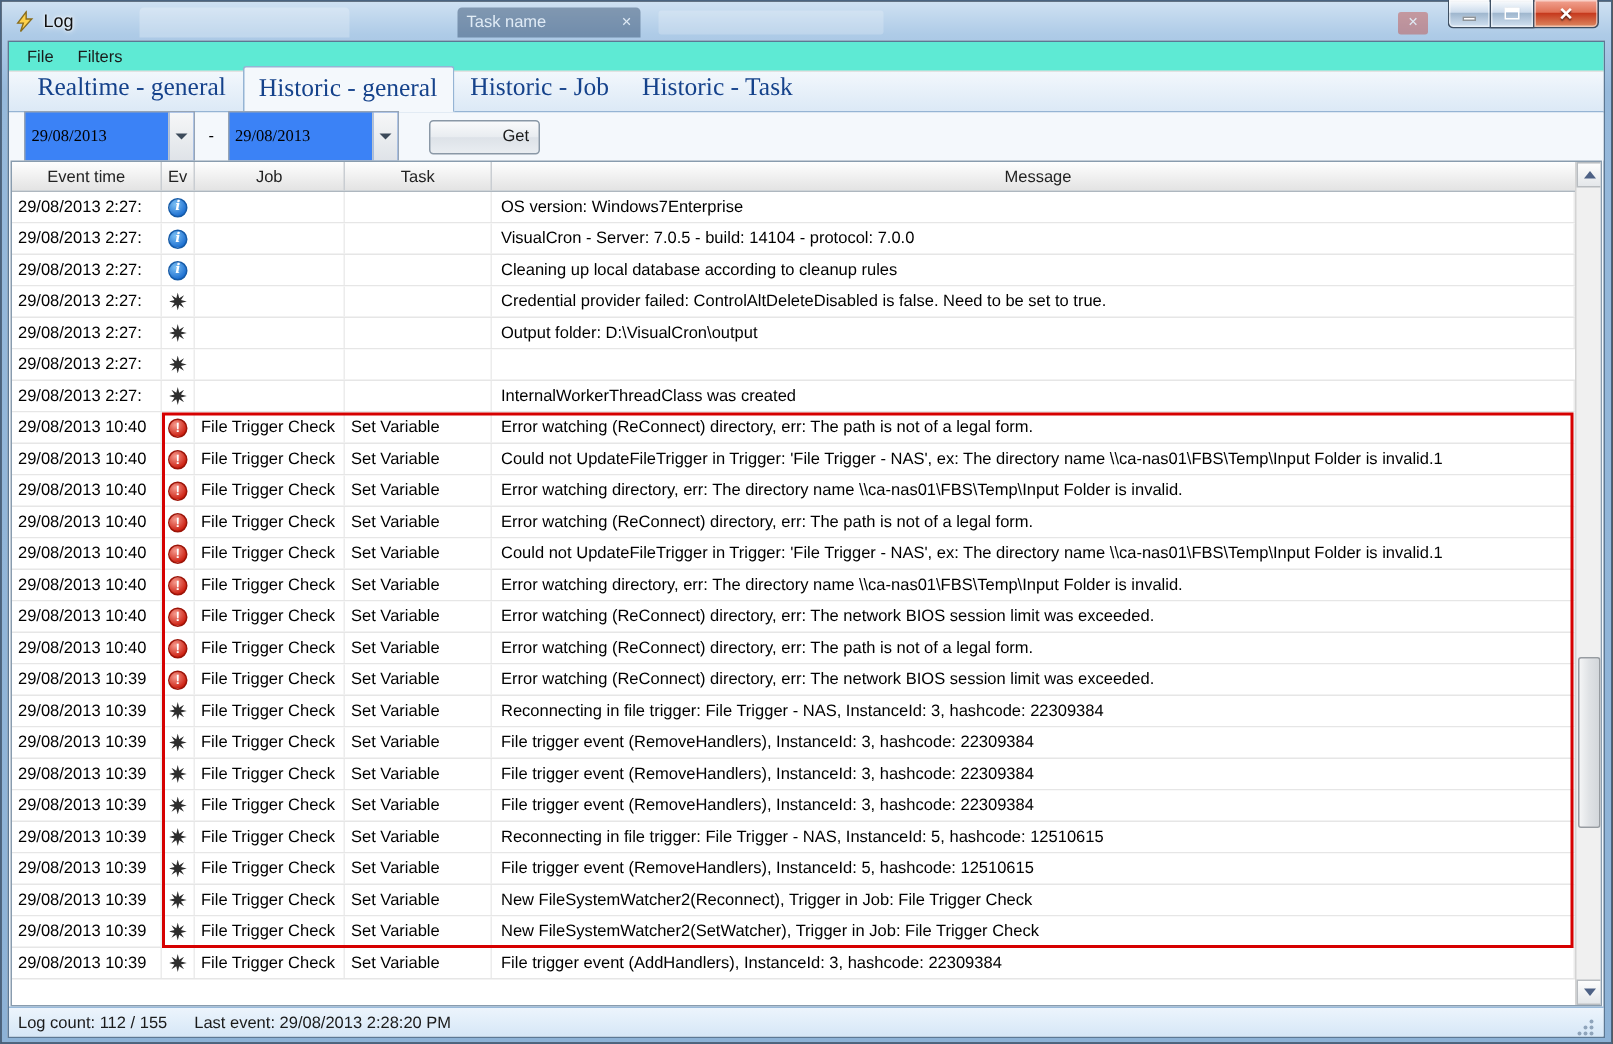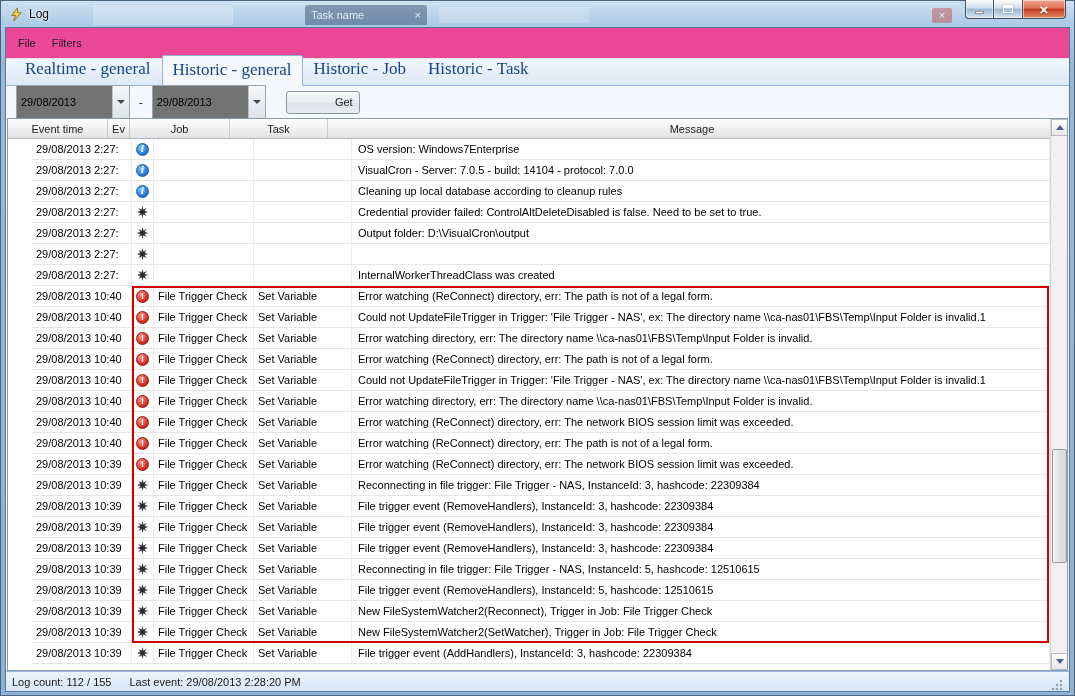--- a/index.html
+++ b/index.html
@@ -29,44 +29,44 @@
     background:linear-gradient(180deg,rgba(255,255,255,.95),rgba(207,221,236,.8) 45%,rgba(148,172,196,.75) 50%,rgba(214,228,242,.9)); }
   .btn-max{ width:28px; border-left:none; border-right:none;
     background:linear-gradient(180deg,rgba(255,255,255,.95),rgba(207,221,236,.8) 45%,rgba(148,172,196,.75) 50%,rgba(214,228,242,.9)); }
   .btn-close{ width:44px; border-radius:0 0 4px 0; color:#fff;
     background:linear-gradient(180deg,#f2a493,#e07257 45%,#c63a1e 50%,#dd8a62); }
   .min-glyph{ width:9px; height:3px; background:#fff; border:1px solid rgba(50,60,70,.55); margin-top:7px; }
   .max-glyph{ width:10px; height:8px; border:1px solid #fff; border-top:3px solid #fff; box-shadow:0 0 1px rgba(0,0,0,.45); }
   .close-glyph{ font-size:15px; font-weight:bold; line-height:15px; text-shadow:0 1px 1px rgba(0,0,0,.5); }
   
   .client{ height:665px; background:#f4f8fc; border:1px solid #5c7894; display:flex; flex-direction:column; }
-  .menubar{ height:31px; background:#ec4899; border-bottom:1px solid #e2e2e2; display:flex; align-items:center; padding:0 4px; }
+  .menubar{ height:20px; background:#5eead4; border-bottom:1px solid #e2e2e2; display:flex; align-items:center; padding:0 4px; }
   .menu-item{ font-size:11px; color:#1a1a1a; padding:3px 8px; }
   .tabstrip{ height:27px; display:flex; align-items:flex-end; padding:4px 8px 0 8px;
              background:linear-gradient(180deg,#f2f7fc,#dce9f6); border-bottom:1px solid #95b4d4; }
   .tab{ font-size:17px; color:#15428b; padding:4px 10px 5px; border:1px solid transparent; white-space:nowrap;font-family:Liberation Serif, serif; }
   .tab.active{ background:#f4f8fc; border-color:#95b4d4; border-bottom-color:#f4f8fc; margin-bottom:-1px; border-radius:2px 2px 0 0; }
   .toolbar{ height:32px; display:flex; align-items:center; padding:0 10px; gap:6px; background:#f4f8fc; }
-  .combo{ width:114px; height:34px; background:#737373; border:1px solid #96a4b5; display:flex; align-items:center; }
+  .combo{ width:114px; height:34px; background:#3b82f6; border:1px solid #96a4b5; display:flex; align-items:center;font-family:Liberation Serif, serif; }
   .combo-text{ flex:1; font-size:11px; color:#000; padding-left:4px; white-space:nowrap; overflow:hidden; }
   .combo-btn{ width:17px; height:100%; border-left:1px solid #b9c3cf;
               background:linear-gradient(180deg,#f6f7f8,#dfe3e8); display:flex; align-items:center; justify-content:center; }
   .combo-arrow{ width:0; height:0; border-left:4px solid transparent; border-right:4px solid transparent; border-top:4px solid #3c4a5a; }
   .dash-sep{ font-size:11px; color:#000; margin:0 3px; }
   .get-btn{ margin-left:14px; width:74px; height:23px; font-size:11px; color:#1a1a1a;
             border:1px solid #8a98a6; border-radius:3px;
             background:linear-gradient(180deg,#f9fafb,#e8ecf0 50%,#dde2e8 51%,#e9edf1);text-align:right; }
   
   .grid{ flex:1; margin:0 1px; border:1px solid #899cae; display:flex; overflow:hidden; background:#fff; }
   .grid-main{ flex:1; display:flex; flex-direction:column; min-width:0; }
   .ghead{ height:20px; display:flex; flex:none;
           background:linear-gradient(180deg,#fefefe,#efefef 55%,#e3e3e3); border-bottom:1px solid #aeb7bf; }
   .hcell{ font-size:11px; color:#222; display:flex; align-items:center; justify-content:center;
           border-right:1px solid #c9cdd2; white-space:nowrap; overflow:hidden; }
-  .rows-viewport{ flex:1; position:relative; overflow:hidden;margin-left:24px; }
+  .rows-viewport{ flex:1; position:relative; overflow:hidden; }
   .row{ height:21px; display:flex; border-bottom:1px solid #e6e6e6; background:#fff; }
   .cell{ font-size:11px; color:#000; display:flex; align-items:center; padding:0 4px;
          border-right:1px solid #ececec; white-space:nowrap; overflow:hidden; }
   .c-time{ width:100px; flex:none; }
   .c-ev{ width:22px; flex:none; justify-content:center; padding:0; }
   .c-job{ width:100px; flex:none; }
   .c-task{ width:98px; flex:none; }
   .c-msg{ flex:1; min-width:0; padding-left:6px; }
   .licon{ display:inline-flex; align-items:center; justify-content:center; }
   .licon.info{ width:13px; height:13px; border-radius:50%; color:#fff; font:italic bold 9px "DejaVu Serif", serif;

